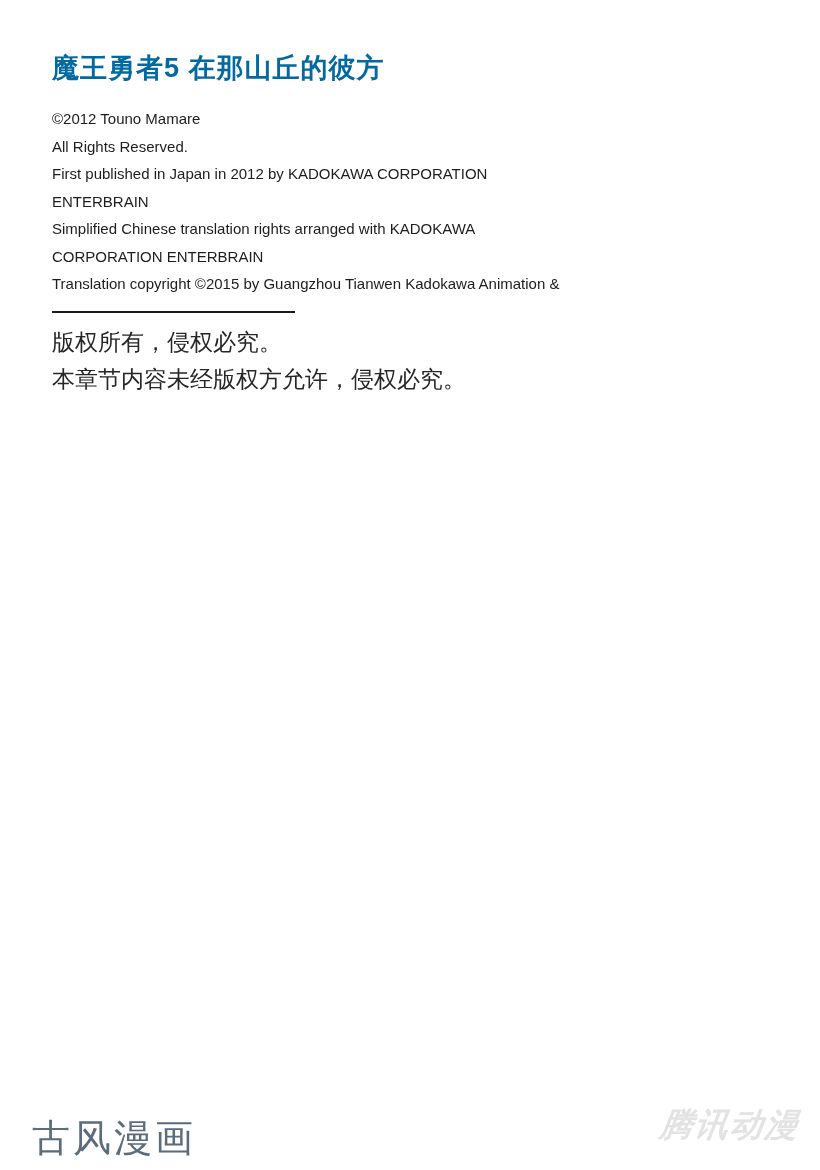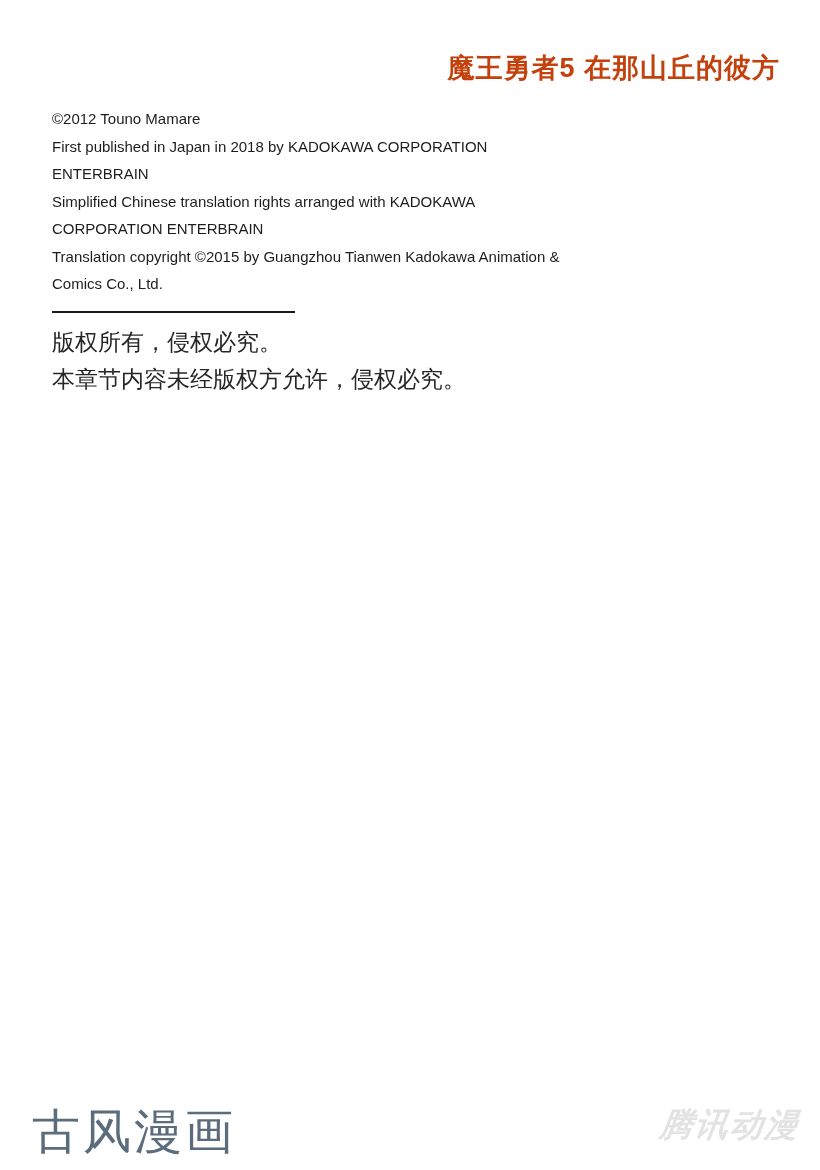--- a/index.html
+++ b/index.html
@@ -14,25 +14,24 @@
   }
   .content {
     position: absolute;
     top: 52px;
     left: 52px;
     right: 40px;
   }
   .title {
     font-size: 27px;
     font-weight: 700;
-    color: #c2410c;
+    color: #0369a1;
     letter-spacing: 1px;
     line-height: 32px;
     margin-bottom: 21px;
-    text-align: right;
   }
   .copyright-block .line {
     font-size: 15px;
     line-height: 27.5px;
     color: #1d1d1d;
     white-space: nowrap;
   }
   .divider {
     width: 243px;
     border: none;
@@ -44,21 +43,21 @@
     line-height: 37.5px;
     color: #262626;
     font-weight: 400;
     white-space: nowrap;
   }
   .wm-left {
     position: absolute;
     left: 32px;
     bottom: 6px;
     font-family: "DejaVu Serif", "Liberation Serif", serif;
-    font-size: 48px;
+    font-size: 38px;
     letter-spacing: 3px;
     color: #5b6c7d;
     white-space: nowrap;
   }
   .wm-right {
     position: absolute;
     right: 20px;
     bottom: 22px;
     font-size: 33px;
     font-weight: 700;
@@ -71,26 +70,26 @@
 </style>
 </head>
 <body>
 
 <div class="page">
   <div class="content">
     <div class="title">魔王勇者5 在那山丘的彼方</div>
 
     <div class="copyright-block">
       <div class="line">©2012 Touno Mamare</div>
-      <div class="line">First published in Japan in 2018 by KADOKAWA CORPORATION</div>
+      <div class="line">All Rights Reserved.</div>
+      <div class="line">First published in Japan in 2012 by KADOKAWA CORPORATION</div>
       <div class="line">ENTERBRAIN</div>
       <div class="line">Simplified Chinese translation rights arranged with KADOKAWA</div>
       <div class="line">CORPORATION ENTERBRAIN</div>
       <div class="line">Translation copyright ©2015 by Guangzhou Tianwen Kadokawa Animation &amp;</div>
-      <div class="line">Comics Co., Ltd.</div>
     </div>
 
     <hr class="divider">
 
     <div class="notice-block">
       <div class="line">版权所有，侵权必究。</div>
       <div class="line">本章节内容未经版权方允许，侵权必究。</div>
     </div>
   </div>
 

